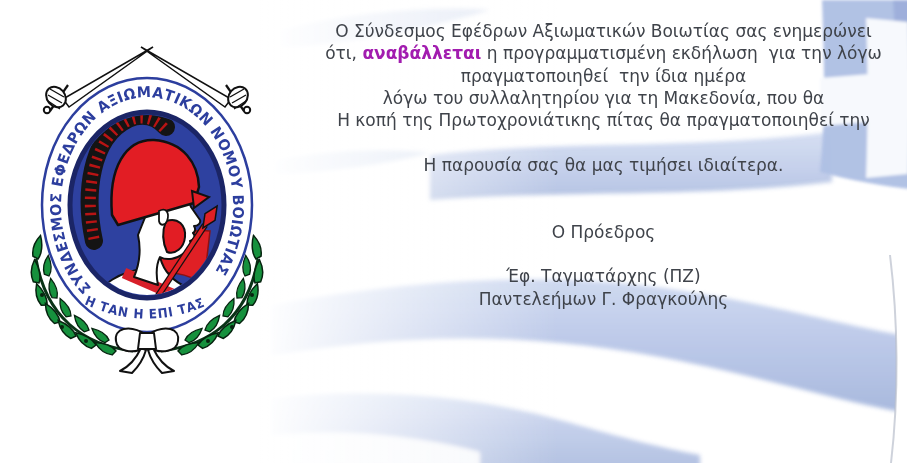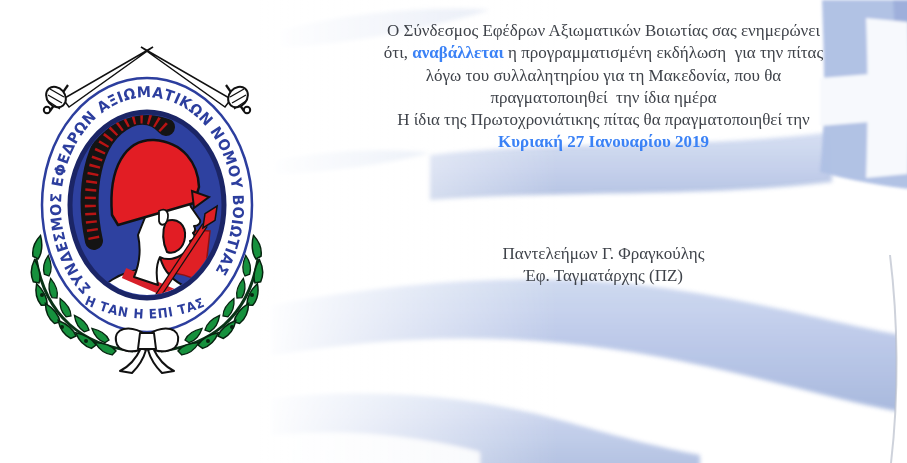--- a/index.html
+++ b/index.html
@@ -1,22 +1,22 @@
 <!DOCTYPE html>
 <html><head>
 <meta charset="utf-8">
 <style>
   html,body{margin:0;padding:0;background:#fff;}
   .canvas{position:relative;width:907px;height:463px;background:#fff;overflow:hidden;
           font-family:"DejaVu Sans","Liberation Sans",sans-serif;}
   .flag{position:absolute;left:0;top:0;z-index:0;}
   .emblem{position:absolute;left:28px;top:45px;z-index:1;}
-  .text-col{position:absolute;left:300px;top:20px;width:607px;z-index:2;font-family:Liberation Serif, serif;}
+  .text-col{position:absolute;left:300px;top:20px;width:607px;z-index:2;}
   .line{white-space:pre;text-align:center;font-size:17px;line-height:22.3px;color:#3f434a;}
-  .line .b{font-weight:700;color:#3b82f6;}
+  .line .b{font-weight:700;color:#a21caf;}
   .ring-text{font-weight:700;font-size:15px;fill:#2c3e9e;letter-spacing:.5px;}
   .motto-text{font-weight:700;font-size:13px;fill:#2c3e9e;letter-spacing:1px;}
 </style>
 </head>
 <body>
 
 <div class="canvas">
 
   <svg class="flag" width="907" height="463" viewBox="0 0 907 463" aria-hidden="true">
     <defs>
@@ -165,26 +165,27 @@
       <path d="M 119 290 C 100 278 86 284 88 296 C 89 306 104 310 119 302 Z"></path>
       <path d="M 119 290 C 138 278 152 284 150 296 C 149 306 134 310 119 302 Z"></path>
       <path d="M 113 303 C 108 314 100 322 92 326 L 104 328 C 112 320 116 312 118 305 Z"></path>
       <path d="M 125 303 C 130 314 138 322 146 326 L 134 328 C 126 320 122 312 120 305 Z"></path>
       <path d="M 112 288 L 126 288 L 128 304 L 110 304 Z"></path>
     </g>
   </svg>
 
   <div class="text-col" id="announcement">
       <div class="line"><span>Ο Σύνδεσμος Εφέδρων Αξιωματικών Βοιωτίας σας ενημερώνει</span></div>
-      <div class="line"><span>ότι, </span><span class="b">αναβάλλεται</span><span> η προγραμματισμένη εκδήλωση  για την πίτας</span></div>
+      <div class="line"><span>ότι, </span><span class="b">αναβάλλεται</span><span> η προγραμματισμένη εκδήλωση  για την λόγω</span></div>
+      <div class="line"><span>πραγματοποιηθεί  την ίδια ημέρα</span></div>
       <div class="line"><span>λόγω του συλλαλητηρίου για τη Μακεδονία, που θα</span></div>
-      <div class="line"><span>πραγματοποιηθεί  την ίδια ημέρα</span></div>
-      <div class="line"><span>Η ίδια της Πρωτοχρονιάτικης πίτας θα πραγματοποιηθεί την</span></div>
-      <div class="line"><span class="b">Κυριακή 27 Ιανουαρίου 2019</span></div>
+      <div class="line"><span>Η κοπή της Πρωτοχρονιάτικης πίτας θα πραγματοποιηθεί την</span></div>
+      <div class="line">&nbsp;</div>
+      <div class="line"><span>Η παρουσία σας θα μας τιμήσει ιδιαίτερα.</span></div>
       <div class="line">&nbsp;</div>
       <div class="line">&nbsp;</div>
+      <div class="line"><span>Ο Πρόεδρος</span></div>
       <div class="line">&nbsp;</div>
-      <div class="line">&nbsp;</div>
+      <div class="line"><span>Έφ. Ταγματάρχης (ΠΖ)</span></div>
       <div class="line"><span>Παντελεήμων Γ. Φραγκούλης</span></div>
-      <div class="line"><span>Έφ. Ταγματάρχης (ΠΖ)</span></div>
     </div>
 
 </div>
 
 </body></html>

